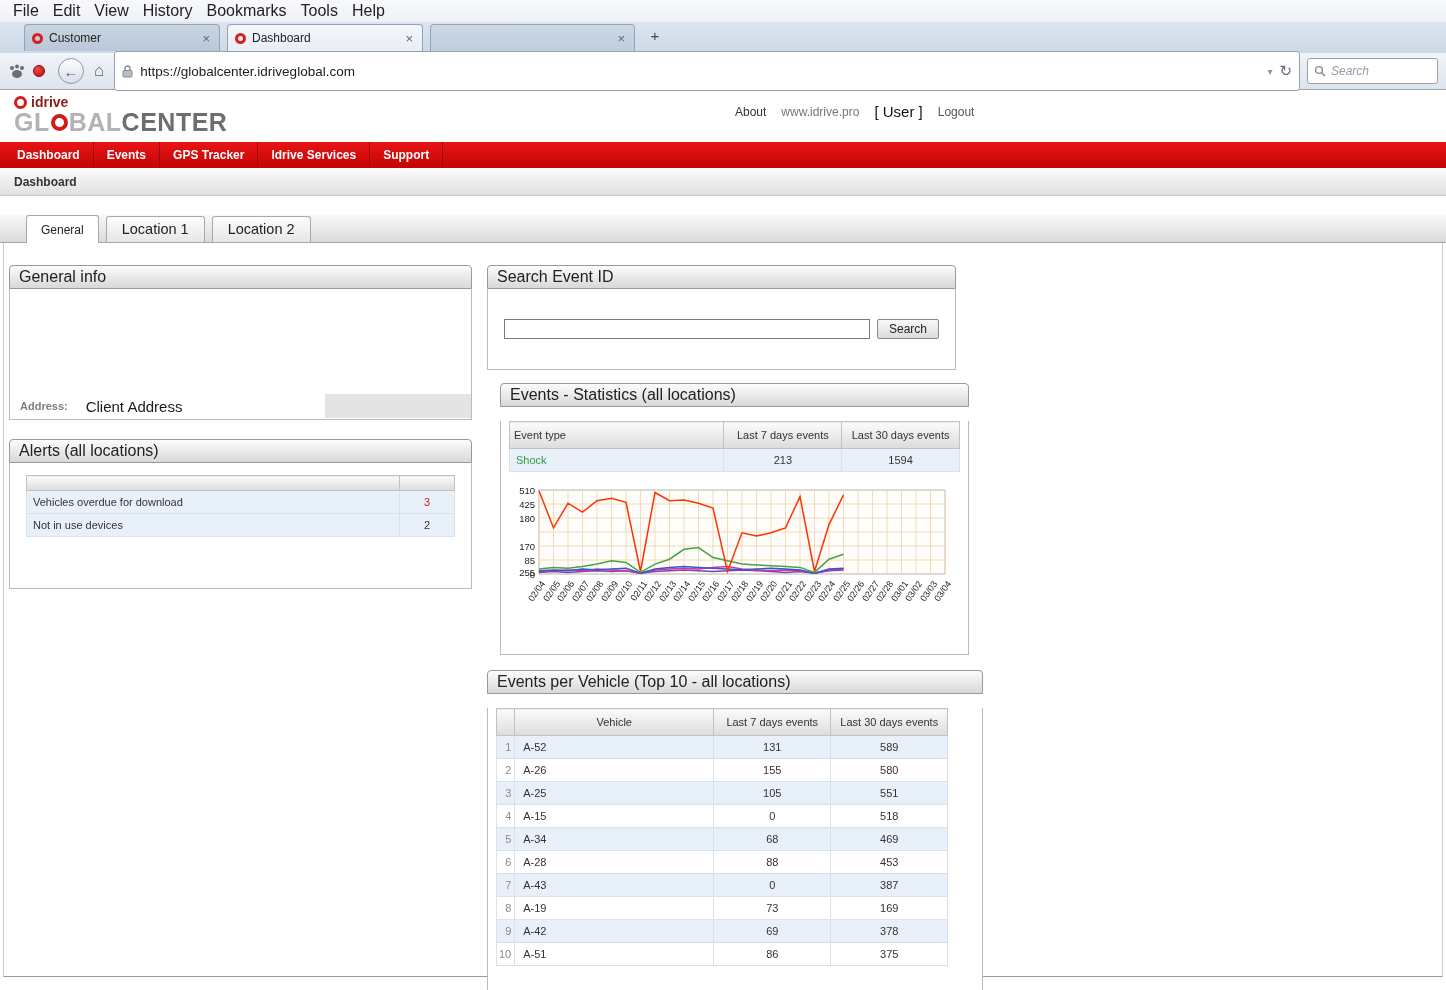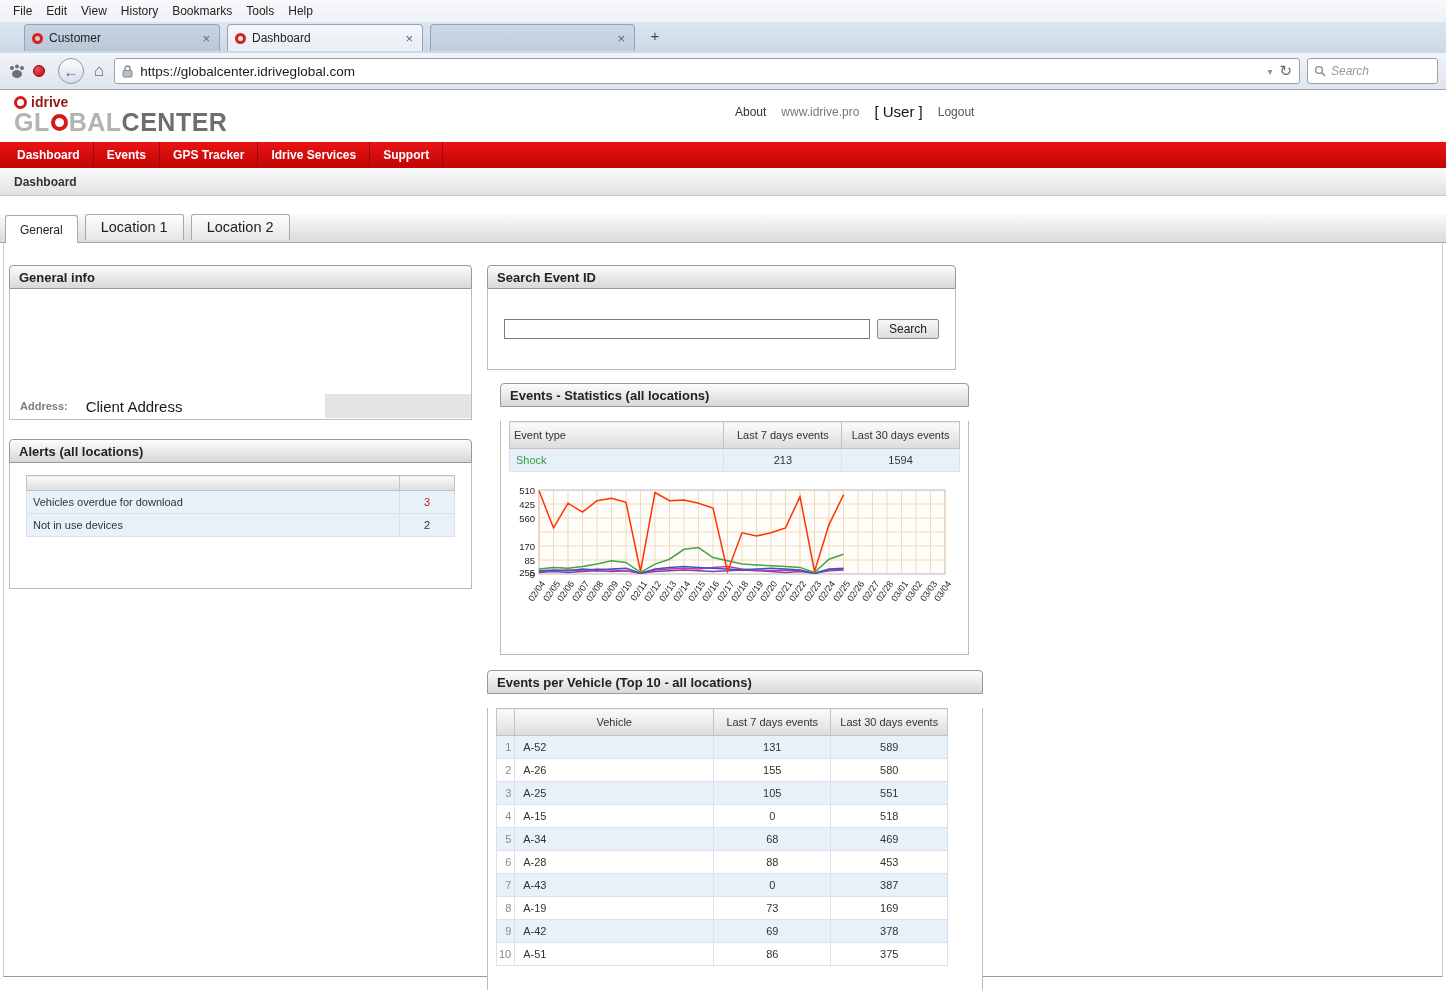--- a/index.html
+++ b/index.html
@@ -6,21 +6,21 @@
   html,body{width:1446px;height:990px;overflow:hidden;background:#fff;
     font-family:"Liberation Sans",sans-serif;color:#222}
 
   
   .chrome{position:relative;width:100%;}
   .artifact{position:absolute;top:0;right:0;width:400px;height:53px;
     background:linear-gradient(#f2f7fd,#dfecfa);z-index:0}
   .artifact-btn{position:absolute;top:28px;right:156px;width:82px;height:25px;
     background:#b9d7f2;border:1px solid #8fb8de;border-radius:2px}
   .menubar{position:relative;height:22px;display:flex;align-items:center;padding-left:6px;
-    background:linear-gradient(#f8f9fb,#eef1f5);font-size:12px;z-index:1}
+    background:linear-gradient(#f8f9fb,#eef1f5);font-size:16px;z-index:1}
   .menubar span{padding:2px 7px;cursor:default}
   .tabbar{position:relative;height:31px;background:linear-gradient(#dde6f0,#ccd8e7);
     display:flex;align-items:center;padding-left:24px;z-index:1}
   .tab{height:27px;width:196px;display:flex;align-items:center;gap:6px;padding:0 7px;
     border:1px solid #94a3b6;border-bottom:none;border-radius:4px 4px 0 0;
     background:linear-gradient(#c9d4e2,#b9c7d9);font-size:12px;margin-right:7px}
   .tab.active{background:linear-gradient(#f3f6fa,#e9eef5)}
   .tab.ghost{width:205px;background:linear-gradient(#cdd8e6,#c0cddd)}
   .tab-label{flex:1;white-space:nowrap;overflow:hidden}
   .favicon{width:11px;height:11px;border:3px solid #d82020;border-radius:50%;flex:0 0 auto}
@@ -29,21 +29,21 @@
     font-size:15px;color:#3c4document857;color:#3c4857;border-radius:3px}
   .navbar{position:relative;height:37px;background:linear-gradient(#f1f4f8,#dde4ec);
     border-bottom:1px solid #9aa5b1;display:flex;align-items:center;padding:0 8px;gap:7px;z-index:1}
   .paw-icon{width:18px;height:16px;flex:0 0 auto}
   .record-icon{width:12px;height:12px;border-radius:50%;background:radial-gradient(circle at 35% 35%,#f05050,#b40808);
     border:1px solid #8e0606;flex:0 0 auto;margin-right:6px}
   .nav-btn{width:26px;height:26px;border-radius:50%;border:1px solid #8d99a8;
     background:linear-gradient(#fdfdfe,#d8dfe9);display:flex;align-items:center;justify-content:center;
     font-size:15px;color:#51607a;font-weight:bold}
   .home-icon{font-size:17px;color:#5d6874;padding:0 3px}
-  .urlbox{flex:1;height:26px;background:#fff;border:1px solid #98a2ad;border-radius:3px;
+  .urlbox{flex:1;height:40px;background:#fff;border:1px solid #98a2ad;border-radius:3px;
     display:flex;align-items:center;padding:0 7px;gap:7px}
   .urlbox input{flex:1;border:none;outline:none;font-size:13.5px;color:#1c1c1c;
     font-family:"Liberation Sans",sans-serif;background:transparent}
   .url-dd{color:#8a94a0;font-size:10px}
   .url-reload{color:#5f6b78;font-size:15px}
   .searchbox{width:131px;height:26px;background:#fff;border:1px solid #98a2ad;border-radius:3px;
     display:flex;align-items:center;padding:0 6px;gap:5px}
   .searchbox input{flex:1;width:80px;border:none;outline:none;font-size:12px;
     font-family:"Liberation Sans",sans-serif;background:transparent}
   .searchbox input::placeholder{font-style:italic;color:#949ca6}
@@ -65,32 +65,32 @@
   
   .rednav{height:26px;background:linear-gradient(#e81414,#c20505);display:flex;align-items:stretch;padding-left:4px}
   .rednav span{display:flex;align-items:center;color:#fff;font-weight:bold;font-size:12px;
     padding:0 13px;border-right:1px solid #9e0808}
   .breadcrumb{height:28px;background:linear-gradient(#fbfbfb,#e1e1e1);border-bottom:1px solid #c8c8c8;
     display:flex;align-items:center;padding-left:14px;font-size:12px;font-weight:bold;color:#333}
   .gap{height:18px;background:#fff}
 
   
   .tabstrip{height:29px;background:linear-gradient(#fafafa,#dadada);border-bottom:1px solid #a8a8a8;
-    display:flex;align-items:flex-start;padding-left:5px}
+    display:flex;align-items:flex-end;padding-left:26px}
   .ptab{border:1px solid #a9a9a9;border-bottom:none;border-radius:3px 3px 0 0;
     background:linear-gradient(#fdfdfd,#e6e6e6);padding:4px 15px 5px;font-size:14.5px;color:#222;margin-right:7px}
   .ptab.active{background:#fff;font-size:12px;padding:7px 14px 6px;position:relative;top:1px}
 
   
   .content{position:relative;height:734px;margin:0 3px;background:#fff;
     border-left:1px solid #ccc;border-right:1px solid #ccc;border-bottom:1px solid #9a9a9a}
   .panel{position:absolute}
   .panel-h{height:24px;border:1px solid #999;border-radius:4px 4px 0 0;
     background:linear-gradient(#fcfcfc,#d8d8d8);display:flex;align-items:center;
-    padding-left:9px;font-size:13px;font-weight:bold;color:#222}
+    padding-left:9px;font-size:16px;font-weight:normal;color:#222}
   .panel-b{border:1px solid #bbb;border-top:none;background:#fff;position:relative}
 
   #panel-general{left:5px;top:22px;width:463px}
   #panel-general .panel-b{height:131px}
   .addr-row{position:absolute;left:0;right:0;bottom:0;height:26px;display:flex;align-items:center}
   .addr-label{margin-left:10px;font-size:11px;font-weight:bold;color:#7d7d7d}
   .addr-value{margin-left:18px;font-size:15px;color:#1a1a1a}
   .addr-fill{position:absolute;right:0;top:1px;bottom:1px;width:146px;background:#e4e4e4}
 
   #panel-alerts{left:5px;top:196px;width:463px}
@@ -337,21 +337,21 @@
             <polyline points="34.0,86.4 48.5,85.5 63.0,86.4 77.5,85.5 92.0,84.7 106.5,85.5 121.0,84.7 135.5,87.2 150.0,85.5 164.5,84.7 179.0,83.9 193.5,84.7 208.0,85.5 222.5,84.7 237.0,83.9 251.5,84.7 266.0,85.5 280.5,86.4 295.0,85.5 309.5,87.2 324.0,84.7 338.5,83.9" fill="none" stroke="#7a44a8" stroke-width="1.5"></polyline>
             <polyline points="34.0,85.5 48.5,84.7 63.0,83.9 77.5,84.7 92.0,83.1 106.5,83.9 121.0,84.7 135.5,87.2 150.0,83.9 164.5,83.1 179.0,82.2 193.5,83.1 208.0,81.4 222.5,80.6 237.0,83.1 251.5,83.9 266.0,84.7 280.5,83.9 295.0,84.7 309.5,87.2 324.0,83.9 338.5,83.1" fill="none" stroke="#d033ae" stroke-width="1.5"></polyline>
             <polyline points="34.0,84.7 48.5,83.9 63.0,84.7 77.5,83.1 92.0,83.9 106.5,83.1 121.0,82.2 135.5,87.2 150.0,83.1 164.5,81.4 179.0,80.6 193.5,81.4 208.0,82.2 222.5,83.1 237.0,83.9 251.5,83.1 266.0,82.2 280.5,83.1 295.0,83.9 309.5,87.2 324.0,83.1 338.5,82.2" fill="none" stroke="#3a55c8" stroke-width="1.5"></polyline>
             <polyline points="34.0,83.1 48.5,81.4 63.0,82.2 77.5,80.6 92.0,78.1 106.5,74.8 121.0,76.5 135.5,86.4 150.0,78.1 164.5,73.2 179.0,63.3 193.5,61.6 208.0,71.5 222.5,74.8 237.0,78.1 251.5,78.9 266.0,79.8 280.5,80.6 295.0,81.4 309.5,86.4 324.0,73.2 338.5,68.2" fill="none" stroke="#44a344" stroke-width="1.5"></polyline>
             <polyline points="34.0,4.8 48.5,41.9 63.0,17.2 77.5,26.2 92.0,14.7 106.5,12.2 121.0,16.4 135.5,85.5 150.0,6.5 164.5,14.7 179.0,13.9 193.5,17.2 208.0,22.1 222.5,85.5 237.0,46.8 251.5,50.1 266.0,46.8 280.5,41.9 295.0,10.6 309.5,85.5 324.0,38.6 338.5,8.9" fill="none" stroke="#ff3300" stroke-width="1.5"></polyline>
           </svg>
           <div class="ytick" style="top: 83px;">0</div>
           <div class="ytick" style="top: 69px;">85</div>
           <div class="ytick" style="top: 55px;">170</div>
           <div class="ytick" style="top: 41px; margin-top: 40px;">255</div>
-          <div class="ytick" style="top: 27px;">560</div>
+          <div class="ytick" style="top: 27px;">180</div>
           <div class="ytick" style="top: 13px;">425</div>
           <div class="ytick" style="top: -1px;">510</div>
           <div class="xtick" style="left: 0px; top: 93px;">02/04</div>
           <div class="xtick" style="left: 14.5px; top: 93px;">02/05</div>
           <div class="xtick" style="left: 29px; top: 93px;">02/06</div>
           <div class="xtick" style="left: 43.5px; top: 93px;">02/07</div>
           <div class="xtick" style="left: 58px; top: 93px;">02/08</div>
           <div class="xtick" style="left: 72.5px; top: 93px;">02/09</div>
           <div class="xtick" style="left: 87px; top: 93px;">02/10</div>
           <div class="xtick" style="left: 101.5px; top: 93px;">02/11</div>

